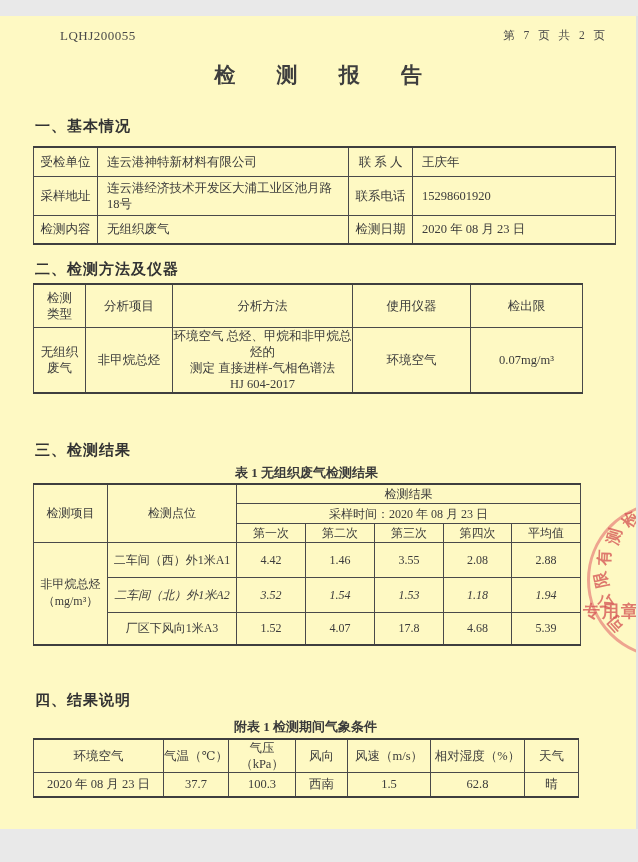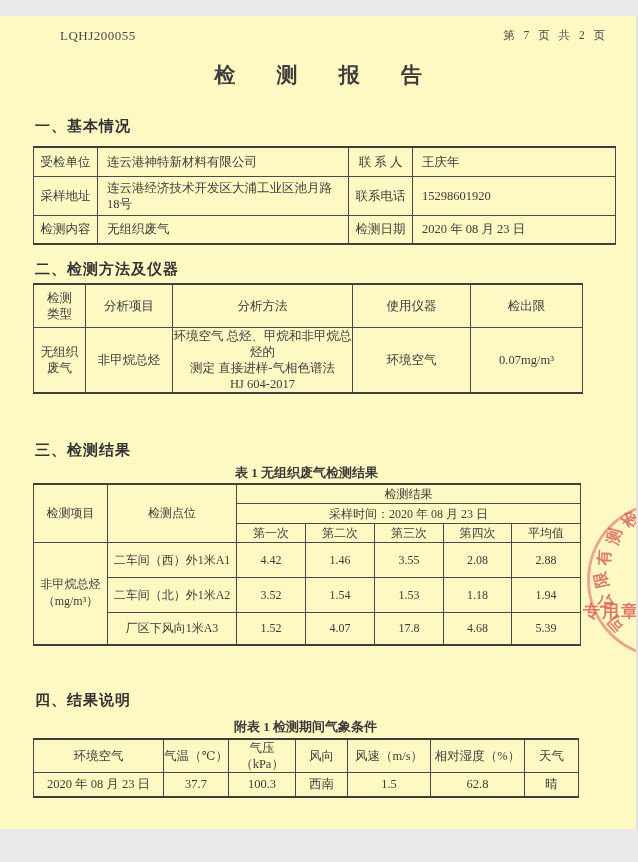--- a/index.html
+++ b/index.html
@@ -49,21 +49,21 @@
   .t2 tr.head td { height:43px; }
   .t2 tr.data td { height:52px; }
   .method-lines div { line-height:16px; }
 
   .t3 { margin-top:2px; width:547px; }
   .t3 td { font-size:12px; }
   .t3 .hA td { height:20px; }
   .t3 .hB td { height:20px; }
   .t3 .hC td { height:19px; }
   .t3 .d1 td { height:35px; }
-  .t3 .d2 td { height:35px; }
+  .t3 .d2 td { height:35px;font-style:italic; }
   .t3 .d3 td { height:32px; }
   .item-label div { line-height:17px; }
 
   .t4 { margin-top:3px; width:545px; }
   .t4 td { font-size:12.5px; }
   .t4 tr.head td { height:22px; }
   .t4 tr.data td { height:25px; }
 
   
   .stamp { position:absolute; left:587px; top:486px; width:156px; height:156px; pointer-events:none; }

